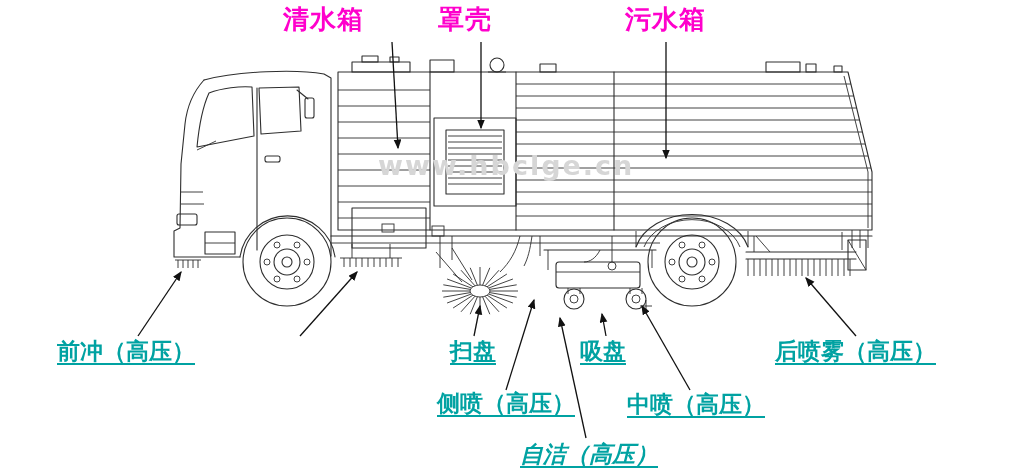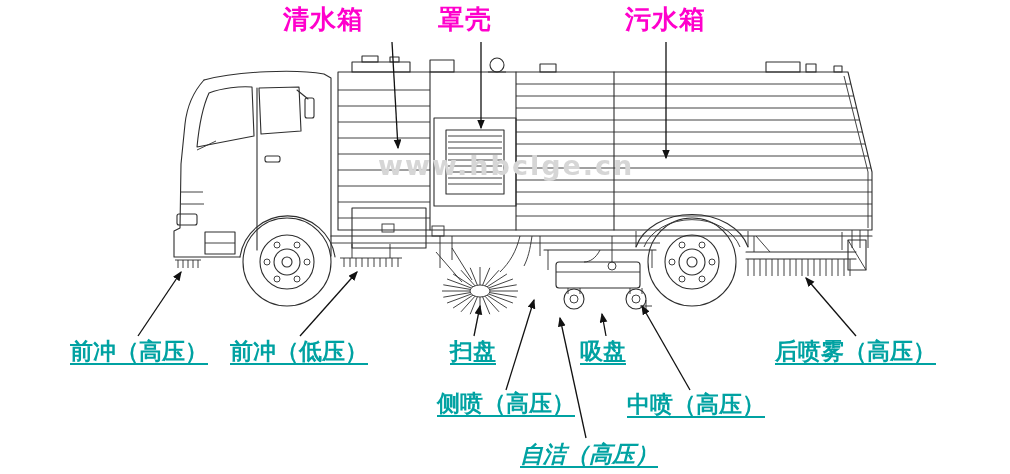--- a/index.html
+++ b/index.html
@@ -172,22 +172,21 @@
       <line class="arrow" x1="586" y1="438" x2="560" y2="318" marker-end="url(#arr)"></line>
     </g>
   </svg>
 
   <div class="watermark">www.hbclge.cn</div>
 
   <div class="lbl lbl-top" style="left:283px; top:5px;">清水箱</div>
   <div class="lbl lbl-top" style="left:438px; top:5px;">罩壳</div>
   <div class="lbl lbl-top" style="left:625px; top:5px;">污水箱</div>
 
-  <div class="lbl lbl-bottom" style="left:70px; top:339px;">前冲（高压）</div>
-  <div class="lbl lbl-bottom" style="left:230px; top:339px;">前冲（低压）</div>
+  <div class="lbl lbl-bottom" style="left:57px; top:339px;">前冲（高压）</div>
   <div class="lbl lbl-bottom" style="left:450px; top:339px;">扫盘</div>
   <div class="lbl lbl-bottom" style="left:580px; top:339px;">吸盘</div>
   <div class="lbl lbl-bottom" style="left:775px; top:339px;text-align:center;">后喷雾（高压）</div>
   <div class="lbl lbl-bottom" style="left:437px; top:391px;">侧喷（高压）</div>
   <div class="lbl lbl-bottom" style="left:627px; top:392px;">中喷（高压）</div>
   <div class="lbl lbl-bottom" style="left:520px; top:442px;font-style:italic;">自洁（高压）</div>
 
 </div>
 
 </body></html>

